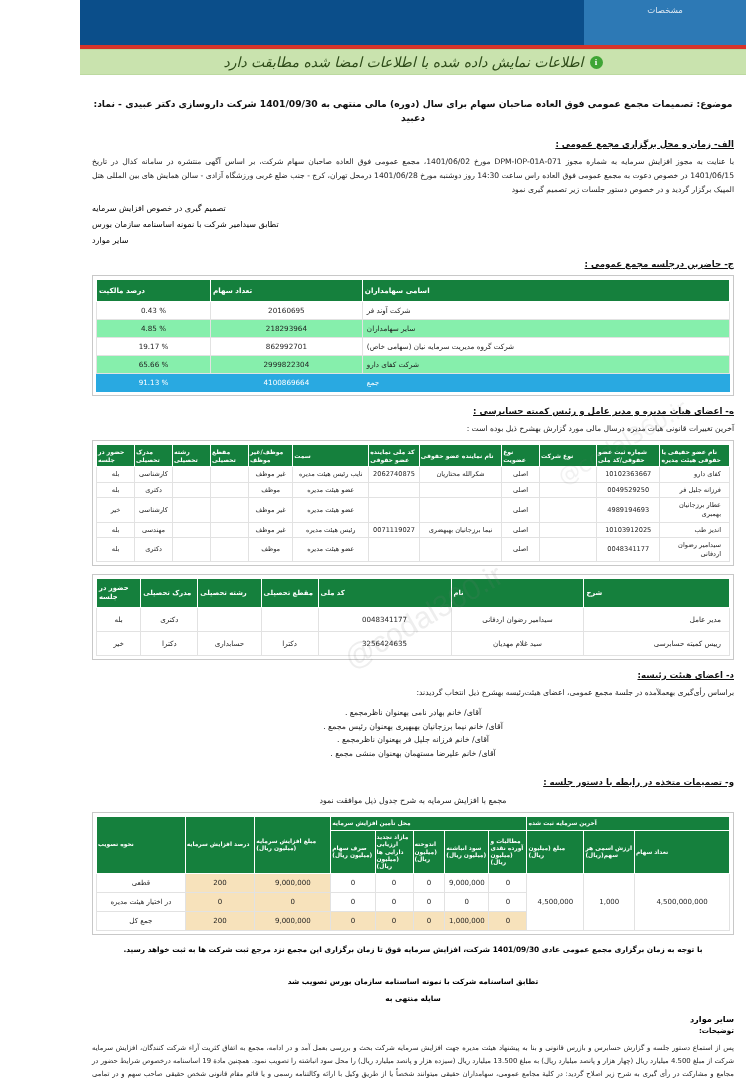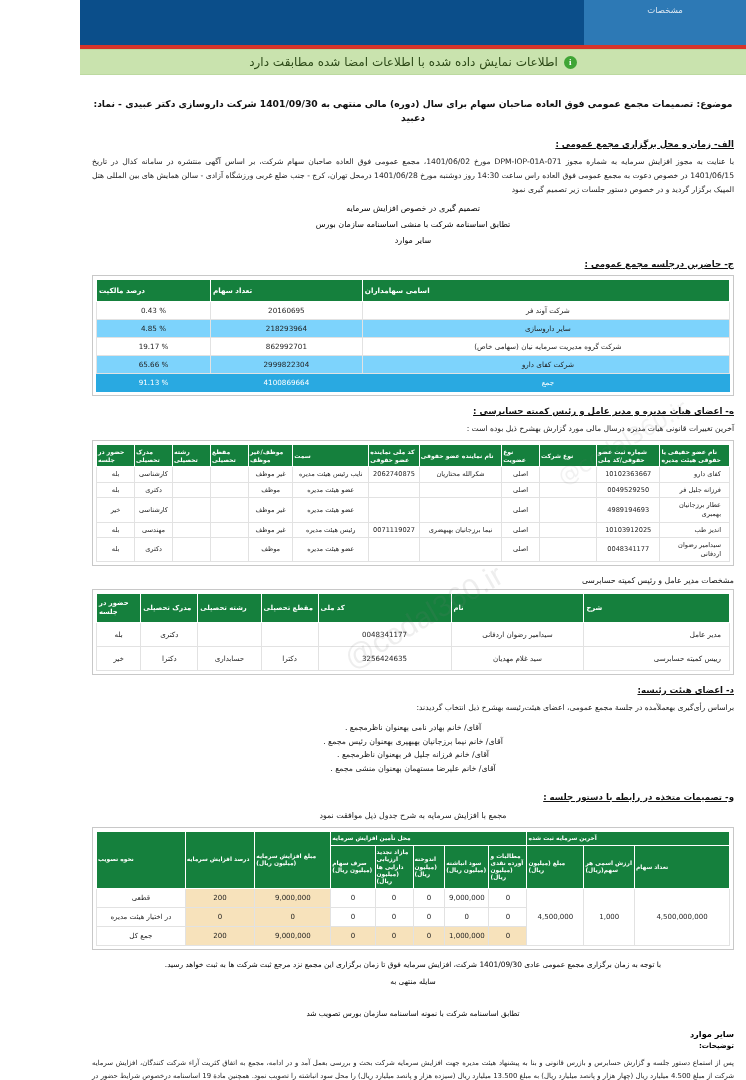--- a/index.html
+++ b/index.html
@@ -42,21 +42,21 @@
 
   
   .alert {
     background: #c9e3ae;
     border-top: 1px solid #bcd9a0;
     border-bottom: 1px solid #bcd9a0;
     height: 26px;
     display: flex; align-items: center; justify-content: center;
     gap: 6px;
   }
-  .alert-text { font-size: 12px; color: #2d4a18; }
+  .alert-text { font-size: 14px; color: #2d4a18; font-style: italic; }
   .info-icon {
     width: 13px; height: 13px; border-radius: 50%;
     background: #3fa535;
     color:#fff; font-size: 9px; font-weight: bold;
     display:flex; align-items:center; justify-content:center;
     font-family: "Liberation Serif", serif;
     line-height: 1;
   }
 
   
@@ -89,21 +89,21 @@
     margin: 0 0 4px 0;
   }
   .line {
     font-size: 7.9px;
     color: #1a1a1a;
     line-height: 1.95;
     text-align: center;
     margin: 0;
   }
   .agenda { margin: 4px 0 4px 0; }
-  .agenda p { margin: 0; font-size: 8px; line-height: 2.0; text-align:center; }
+  .agenda p { margin: 0; font-size: 8px; line-height: 2.0; text-align:left; }
 
   .presidium p {
     margin: 0;
     font-size: 7.8px;
     line-height: 1.75;
     text-align: center;
     color: #1a1a1a;
   }
 
   
@@ -130,45 +130,45 @@
     vertical-align: middle;
     margin-top: 24px;
   }
   table.grid td {
     border: 1px solid #e2e2e2;
     padding: 4px 4px;
     text-align: center;
     vertical-align: middle;
     background: #fff;
   }
-  table.grid tr.alt td { background: #7dd3fc; }
+  table.grid tr.alt td { background: #86efac; }
   table.grid tr.total td { background: #29a9e1; color:#fff; border-color:#29a9e1; }
   .ta-right { text-align: right !important; padding-right: 8px !important; }
 
   
-  table.share td.name { text-align: center; padding-right: 0; }
+  table.share td.name { text-align: left; padding-right: 0; }
   table.share th { padding: 6px 2px; }
   table.share td { height: 17px; }
 
   
   table.board th { font-size: 6.1px; padding: 3px 1px; line-height:1.25; }
   table.board td { font-size: 6.6px; padding: 3px 2px; line-height:1.3; }
 
   
   table.mgr th { font-size: 6.8px; padding: 5px 2px; }
   table.mgr td { font-size: 7.1px; padding: 7px 2px; }
 
   
   table.cap { font-size: 6.4px; }
   table.cap th { font-size: 5.9px; padding: 3px 1px; line-height: 1.22; border:1px solid #fff; }
   table.cap td { font-size: 7px; padding: 5px 1px; }
   table.cap td.hl { background: #f7e2bb; }
   table.cap td.plain { background: #fff; }
 
-  .footer-note { font-size: 7.4px; line-height: 1.9; text-align: center; margin: 3px 0; }
+  .footer-note { font-size: 7.4px; line-height: 1.9; text-align: center; margin: 3px 0; font-weight: bold; }
   .footnote-head { font-size: 8.2px; font-weight: bold; text-align: right; margin: 8px 0 2px 0;}
   .footnote-sub { font-size: 7.2px; font-weight: bold; text-align: right; margin: 0 0 2px 0;}
   .footnote-body { font-size: 6.9px; line-height: 1.85; text-align: justify; color:#1a1a1a; }
 
   
   .watermark {
     position: absolute;
     left: 255px; top: 600px;
     font-size: 30px;
     color: rgba(120,120,120,0.13);
@@ -207,42 +207,42 @@
 
   <div class="content">
 
     <div class="doc-title">موضوع: تصمیمات مجمع عمومی فوق العاده صاحبان سهام برای سال (دوره) مالی منتهی به 1401/09/30 شرکت داروسازی دکتر عبیدی - نماد: دعبید</div>
 
     <div class="sec-head">الف- زمان و محل برگزاری مجمع عمومی :</div>
     <p class="para">با عنایت به مجوز افزایش سرمایه به شماره مجوز DPM-IOP-01A-071 مورخ 1401/06/02، مجمع عمومی فوق العاده صاحبان سهام شرکت، بر اساس آگهی منتشره در سامانه کدال در تاریخ 1401/06/15 در خصوص دعوت به مجمع عمومی فوق العاده راس ساعت 14:30 روز دوشنبه مورخ 1401/06/28 درمحل تهران، کرج - جنب ضلع غربی ورزشگاه آزادی - سالن همایش های بین المللی هتل المپیک برگزار گردید و در خصوص دستور جلسات زیر تصمیم گیری نمود</p>
 
     <div class="agenda">
       <p>تصمیم گیری در خصوص افزایش سرمایه</p>
-      <p>تطابق اساسنامه شرکت با منشی اساسنامه سازمان بورس</p>
+      <p>تطابق سیدامیر شرکت با نمونه اساسنامه سازمان بورس</p>
       <p>سایر موارد</p>
     </div>
 
     <div class="sec-head">ج- حاضرین درجلسه مجمع عمومی :</div>
     <div class="tbl-wrap">
       <table class="grid share">
         <thead>
           <tr>
             <th style="width:58%">اسامی سهامداران</th>
             <th style="width:24%">تعداد سهام</th>
             <th style="width:18%">درصد مالکیت</th>
           </tr>
         </thead>
         <tbody>
           <tr>
             <td class="name">شرکت آوند فر</td>
             <td>20160695</td>
             <td>% 0.43</td>
           </tr>
           <tr class="alt">
-            <td class="name">سایر داروسازی</td>
+            <td class="name">سایر سهامداران</td>
             <td>218293964</td>
             <td>% 4.85</td>
           </tr>
           <tr>
             <td class="name">شرکت گروه مدیریت سرمایه نیان (سهامی خاص)</td>
             <td>862992701</td>
             <td>% 19.17</td>
           </tr>
           <tr class="alt">
             <td class="name">شرکت کفای دارو</td>
@@ -346,21 +346,20 @@
             <td>موظف</td>
             <td></td>
             <td></td>
             <td>دکتری</td>
             <td>بله</td>
           </tr>
         </tbody>
       </table>
     </div>
 
-    <div class="sec-head nounder" style="font-weight:normal;font-size:7.8px;margin-bottom:3px;">مشخصات مدیر عامل و رئیس کمیته حسابرسی</div>
     <div class="tbl-wrap">
       <table class="grid mgr">
         <thead>
           <tr>
             <th style="width:23%">شرح</th>
             <th style="width:21%">نام</th>
             <th style="width:21%">کد ملی</th>
             <th style="width:9%">مقطع تحصیلی</th>
             <th style="width:10%">رشته تحصیلی</th>
             <th style="width:9%">مدرک تحصیلی</th>
@@ -455,23 +454,23 @@
             <td class="hl">0</td>
             <td class="hl">9,000,000</td>
             <td class="hl">200</td>
             <td class="plain">جمع کل</td>
           </tr>
         </tbody>
       </table>
     </div>
 
     <p class="footer-note">با توجه به زمان برگزاری مجمع عمومی عادی 1401/09/30 شرکت، افزایش سرمایه فوق تا زمان برگزاری این مجمع نزد مرجع ثبت شرکت ها به ثبت خواهد رسید.</p>
+    <p class="footer-note" style="margin-top:18px;">تطابق اساسنامه شرکت با نمونه اساسنامه سازمان بورس تصویب شد</p>
+
     <p class="footer-note" style="text-align:center;">سایله منتهی به</p>
-
-    <p class="footer-note" style="margin-top:18px;">تطابق اساسنامه شرکت با نمونه اساسنامه سازمان بورس تصویب شد</p>
 
     <div class="footnote-head">سایر موارد</div>
     <div class="footnote-sub">توضیحات:</div>
     <p class="footnote-body">پس از استماع دستور جلسه و گزارش حسابرس و بازرس قانونی و بنا به پیشنهاد هیئت مدیره جهت افزایش سرمایه شرکت بحث و بررسی بعمل آمد و در ادامه، مجمع به اتفاق کثریت آراء شرکت کنندگان، افزایش سرمایه شرکت از مبلغ 4.500 میلیارد ریال (چهار هزار و پانصد میلیارد ریال) به مبلغ 13.500 میلیارد ریال (سیزده هزار و پانصد میلیارد ریال) را محل سود انباشته را تصویب نمود. همچنین مادة 19 اساسنامه درخصوص شرایط حضور در مجامع و مشارکت در رأی گیری به شرح زیر اصلاح گردید: در کلیة مجامع عمومی، سهامداران حقیقی میتوانند شخصاً یا از طریق وکیل با ارائه وکالتنامه رسمی و یا قائم مقام قانونی شخص حقیقی صاحب سهم و در تمامی سهامداران حقوقی نیز نماینده با نمایندگان شخص حقوقی صاحب سهم به شرط ارائه مدرک وکالت (عام و عادی یا رسمی) یا نمایندگی یا اتصای صاحبان امضای مجاز شخص حقوقی، حضور به هم رسانند، هر سهامدار برای هر یک سهم فقط یک حق رأی خواهد داشت.</p>
 
   </div>
 
   <div class="watermark">@codal360.ir</div>
   <div class="watermark2">@codal360.ir</div>
 

